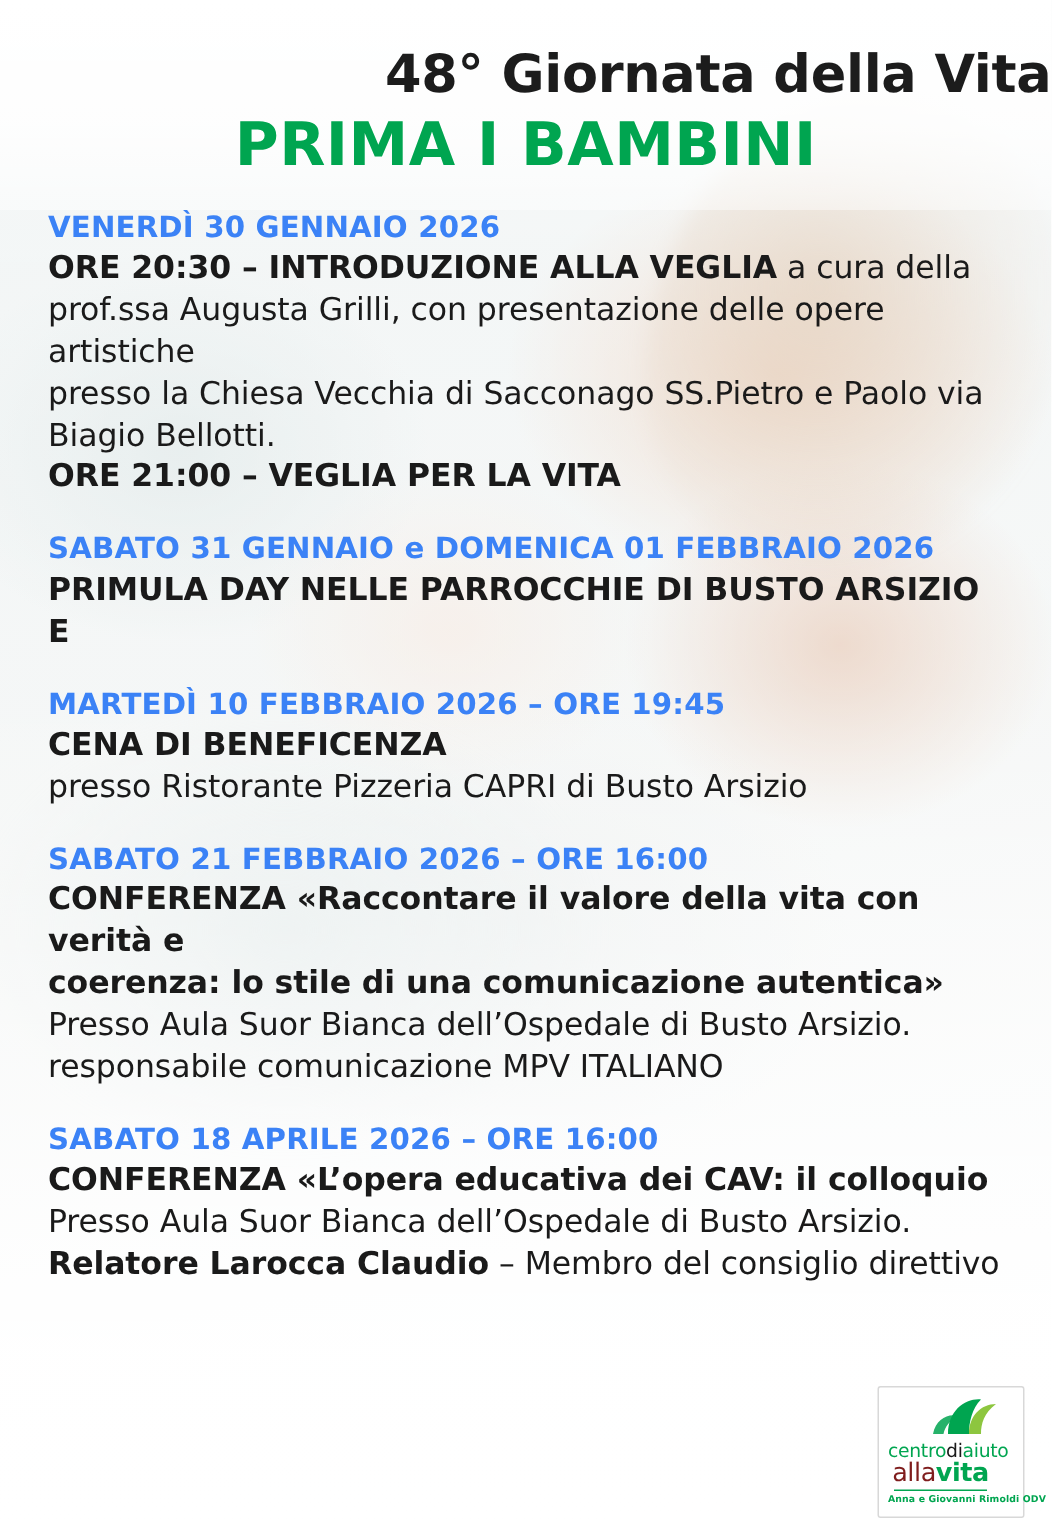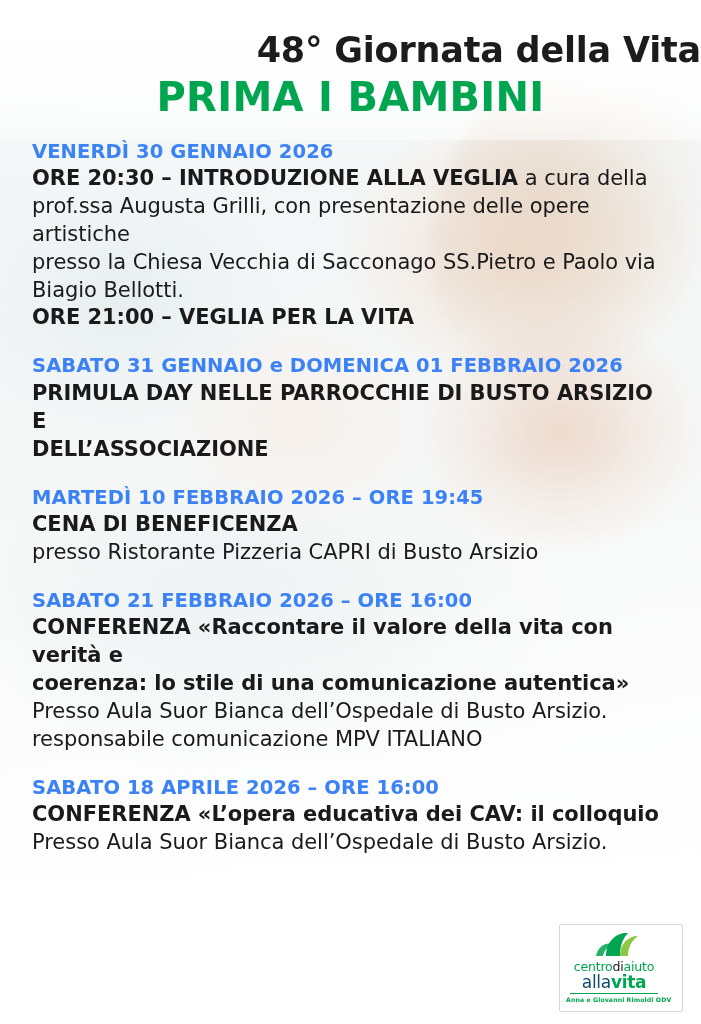--- a/index.html
+++ b/index.html
@@ -117,21 +117,21 @@
     line-height: 1.33;
     letter-spacing: -0.05px;
   }
   .line.mix b { font-weight: bold; }
 
   
   .logo {
     position: absolute;
     right: 18px;
     bottom: 12px;
-    width: 124px;
+    width: 98px;
     height: 88px;
     background: #ffffff;
     border: 1px solid #d8d8d8;
     border-radius: 2px;
     box-sizing: border-box;
     padding: 5px 20px 4px 6px;
     text-align: center;
   }
   .logo-mark {
     width: 100%;
@@ -145,21 +145,21 @@
     letter-spacing: -0.2px;
     white-space: nowrap;
   }
   .logo-line1 .g { color: #00a550; }
   .logo-line2 {
     font-size: 17px;
     line-height: 18px;
     letter-spacing: -0.3px;
     white-space: nowrap;
   }
-  .logo-line2 .alla { color: #0c4a6e; text-align: center; }
+  .logo-line2 .alla { color: #7f1d1d; text-align: center; }
   .logo-line2 .vita { color: #00a550; font-weight: bold; }
   .logo-rule {
     height: 1px;
     background: #00a550;
     margin: 2px 4px 2px 4px;
   }
   .logo-sub {
     font-size: 6.2px;
     color: #00a550;
     font-weight: bold;
@@ -186,38 +186,38 @@
           <div class="block-head">VENERDÌ 30 GENNAIO 2026</div>
           <div class="line mix"><b>ORE 20:30 – INTRODUZIONE ALLA VEGLIA</b><span> a cura della</span></div>
           <div class="line mix"><span>prof.ssa Augusta Grilli, con presentazione delle opere artistiche</span></div>
           <div class="line mix"><span>presso la Chiesa Vecchia di Sacconago SS.Pietro e Paolo via</span></div>
           <div class="line mix"><span>Biagio Bellotti.</span></div>
           <div class="line mix"><b>ORE 21:00 – VEGLIA PER LA VITA</b></div>
         </div>
         <div class="block">
           <div class="block-head">SABATO 31 GENNAIO e DOMENICA 01 FEBBRAIO 2026</div>
           <div class="line mix"><b>PRIMULA DAY NELLE PARROCCHIE DI BUSTO ARSIZIO E</b></div>
-          <div class="line mix"><b>DELL’ASSOCIAZIONE</b></div>
         </div>
         <div class="block">
           <div class="block-head">MARTEDÌ 10 FEBBRAIO 2026 – ORE 19:45</div>
           <div class="line mix"><b>CENA DI BENEFICENZA</b></div>
           <div class="line mix"><span>presso Ristorante Pizzeria CAPRI di Busto Arsizio</span></div>
         </div>
         <div class="block">
           <div class="block-head">SABATO 21 FEBBRAIO 2026 – ORE 16:00</div>
           <div class="line mix"><b>CONFERENZA «Raccontare il valore della vita con verità e</b></div>
           <div class="line mix"><b>coerenza: lo stile di una comunicazione autentica»</b></div>
           <div class="line mix"><span>Presso Aula Suor Bianca dell’Ospedale di Busto Arsizio.</span></div>
           <div class="line mix"><span>responsabile comunicazione MPV ITALIANO</span></div>
         </div>
         <div class="block">
           <div class="block-head">SABATO 18 APRILE 2026 – ORE 16:00</div>
           <div class="line mix"><b>CONFERENZA «L’opera educativa dei CAV: il colloquio</b></div>
           <div class="line mix"><span>Presso Aula Suor Bianca dell’Ospedale di Busto Arsizio.</span></div>
+          <div class="line mix"><b>Relatore Larocca Claudio</b><span> – Membro del consiglio direttivo</span></div>
         </div>
       </div>
 
     <div class="logo">
       <div class="logo-mark">
         <svg width="110" height="30" viewBox="0 0 110 30" xmlns="http://www.w3.org/2000/svg">
           <path d="M40 26 C40 10, 52 2, 62 3 C56 9, 54 18, 54 26 Z" fill="#00a550"></path>
           <path d="M54 26 C54 14, 62 6, 72 6 C64 12, 62 19, 62 26 Z" fill="#8dc63f"></path>
           <path d="M30 26 C32 16, 40 12, 47 14 C41 17, 38 21, 37 26 Z" fill="#00a550" opacity="0.85"></path>
         </svg>

